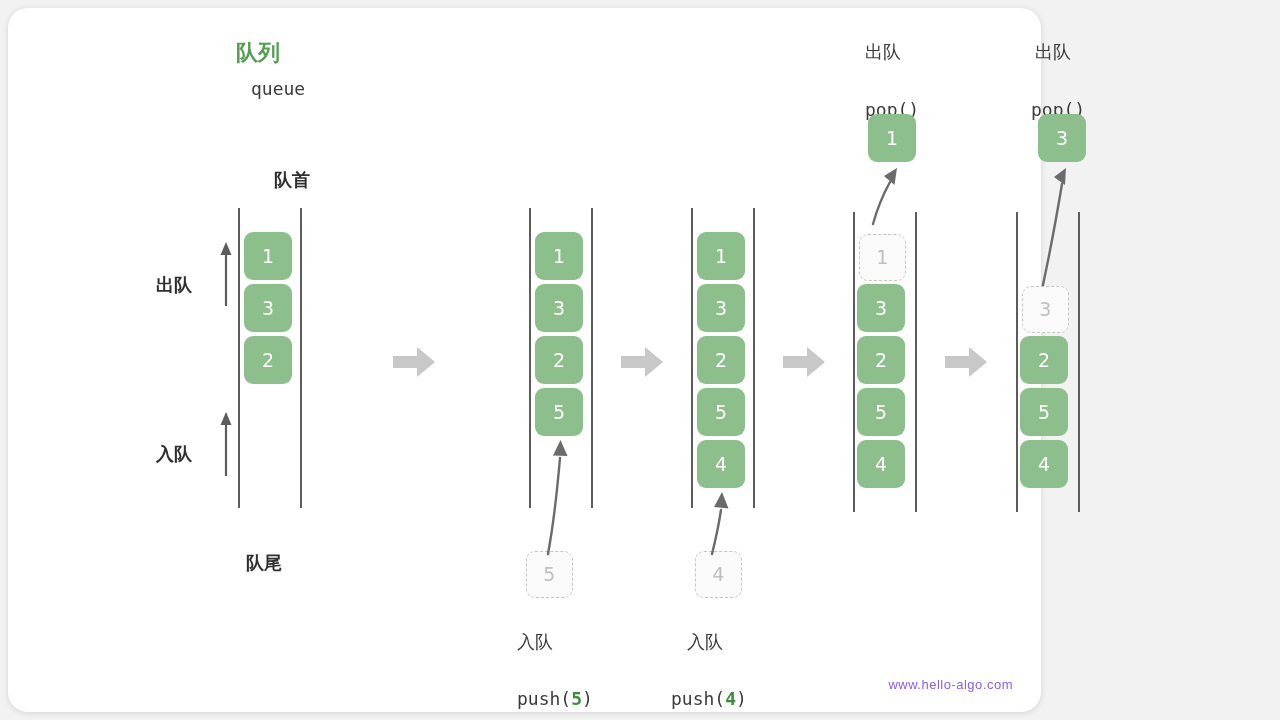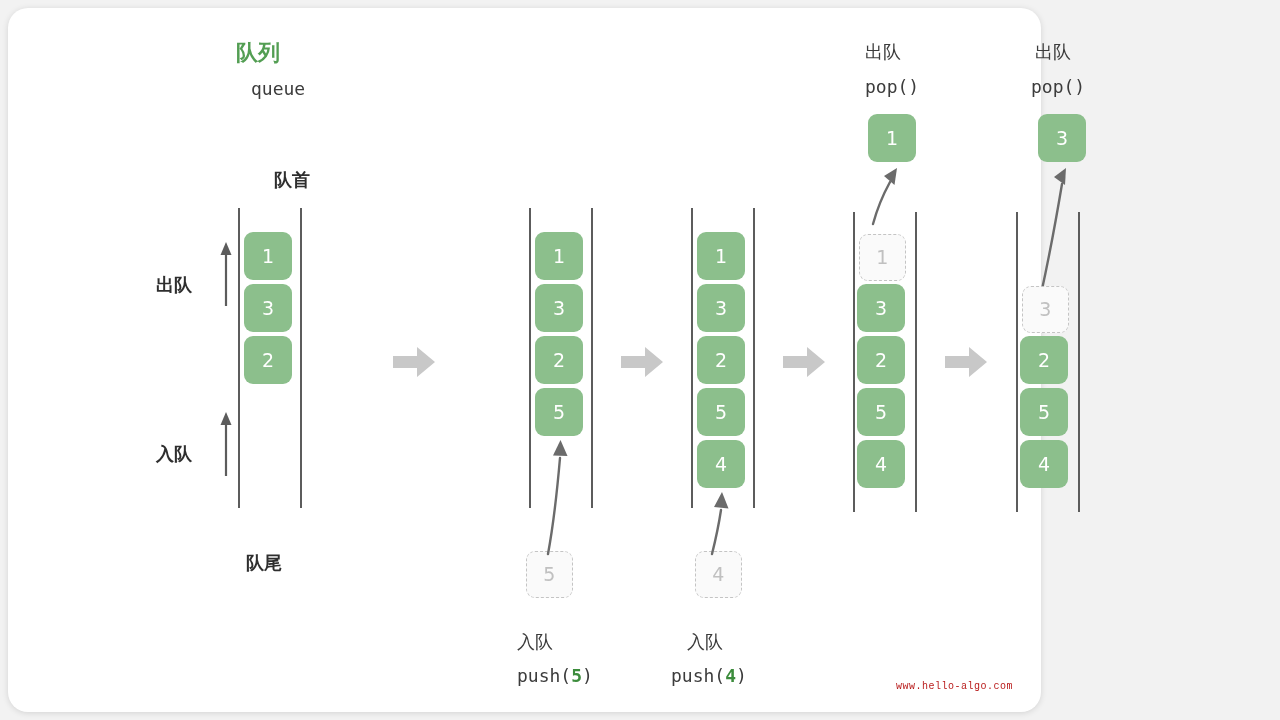--- a/index.html
+++ b/index.html
@@ -85,28 +85,29 @@
     color: #2e2e2e;
   }
   .op-cn {
     font-size: 18px;
     color: #3c3c3c;
   }
   .op-code {
     font-size: 18px;
     color: #3c3c3c;
     font-family: "DejaVu Sans Mono", "Liberation Mono", monospace;
+    margin-top: 23px;
   }
   .op-code .num { color: #3c8c3c; font-weight: bold; }
 
   .watermark {
     position: absolute;
-    font-size: 10px;
-    color: #b91c1c;
-    font-family: Liberation Mono, monospace;
+    font-size: 13px;
+    color: #8b5cf6;
+    font-family: Liberation Sans, sans-serif;
     letter-spacing: 0.5px;
   }
 
   svg { position: absolute; overflow: visible; }
 </style>
 </head>
 <body>
 
 <div id="canvas">
   <div id="card">

